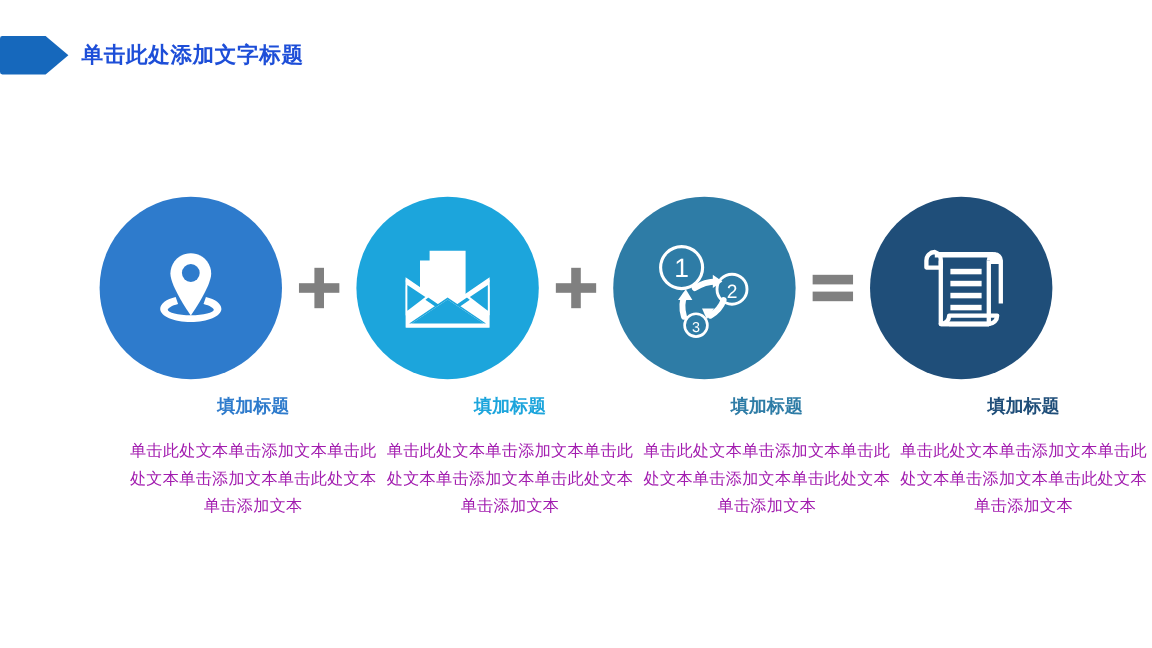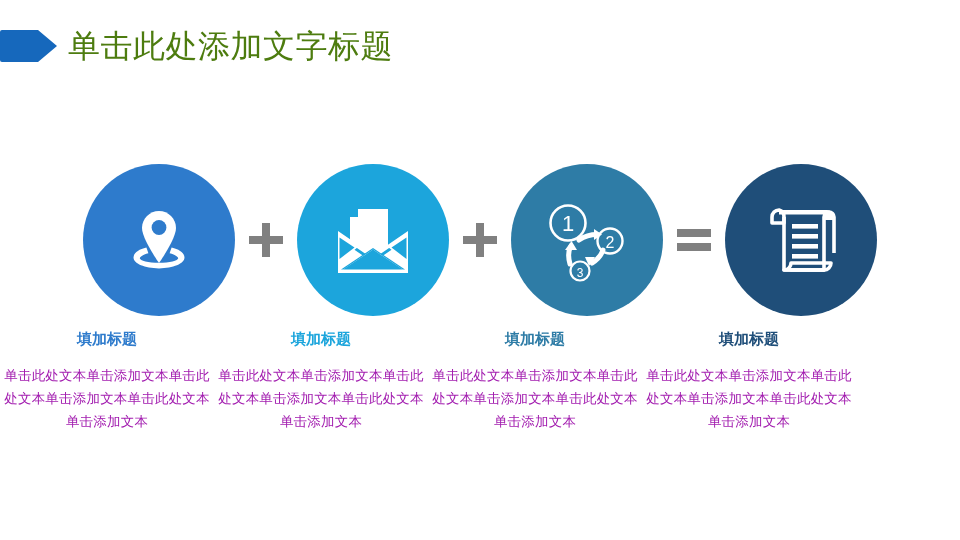--- a/index.html
+++ b/index.html
@@ -27,23 +27,23 @@
   .header-arrow {
     width: 58px;
     height: 36px;
     flex: 0 0 auto;
     position: relative;
   }
   .header-arrow svg { display: block; }
 
   .header-title {
     margin-left: 10px;
-    font-size: 32px;
-    font-weight: normal;
-    color: #4d7c0f;
+    font-size: 18px;
+    font-weight: bold;
+    color: #1d4ed8;
     letter-spacing: 0.5px;
     white-space: nowrap;
     line-height: 1;
   }
 
   
   .flow-row {
     position: absolute;
     left: 0;
     top: 150px;
@@ -74,21 +74,21 @@
   }
   .op-sign svg { display: block; }
 
   
   .caption-row {
     position: absolute;
     left: 0;
     top: 330px;
     width: 960px;
     display: flex;
-    justify-content: flex-start;
+    justify-content: flex-end;
     align-items: flex-start;
   }
   .caption-col {
     width: 214px;
     flex: 0 0 auto;
     text-align: center;
     padding: 0 4px;
     box-sizing: border-box;
   }
   .caption-title {

